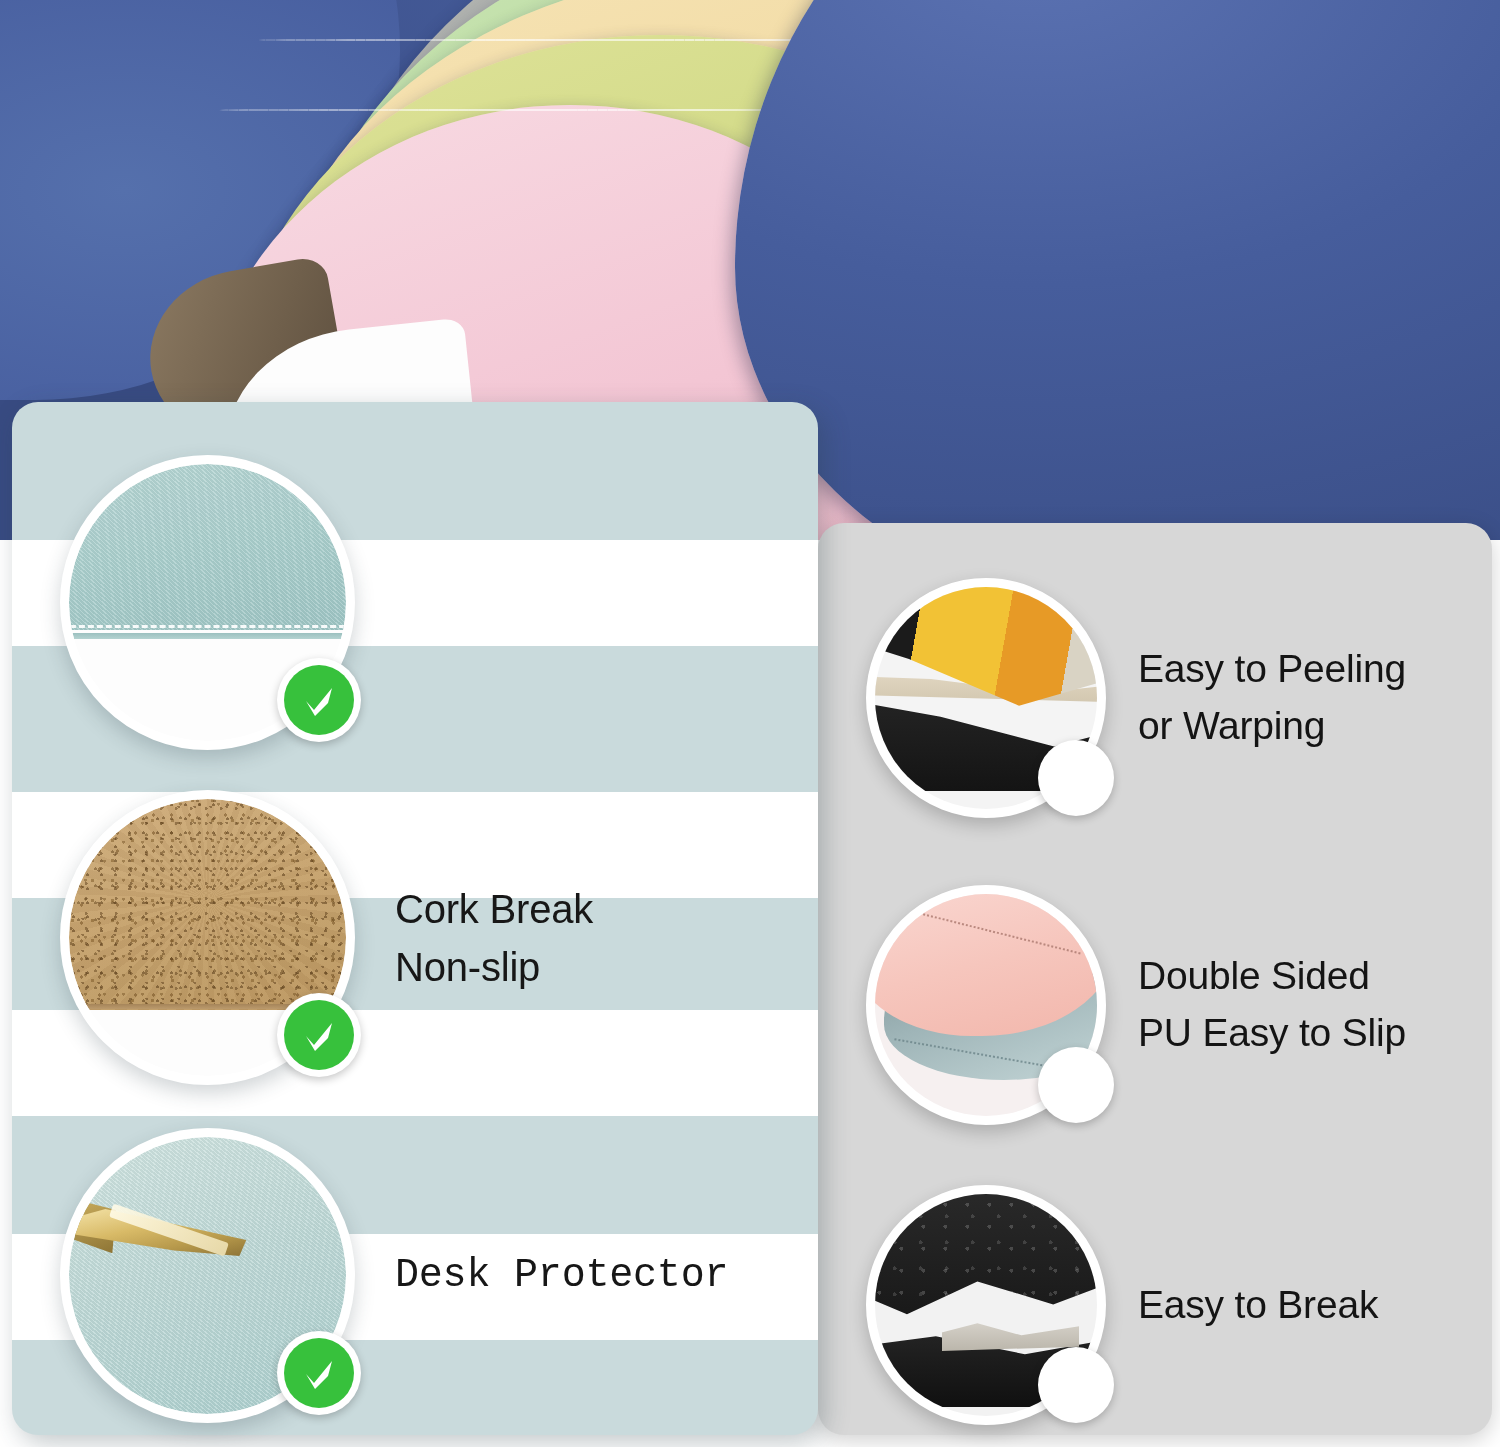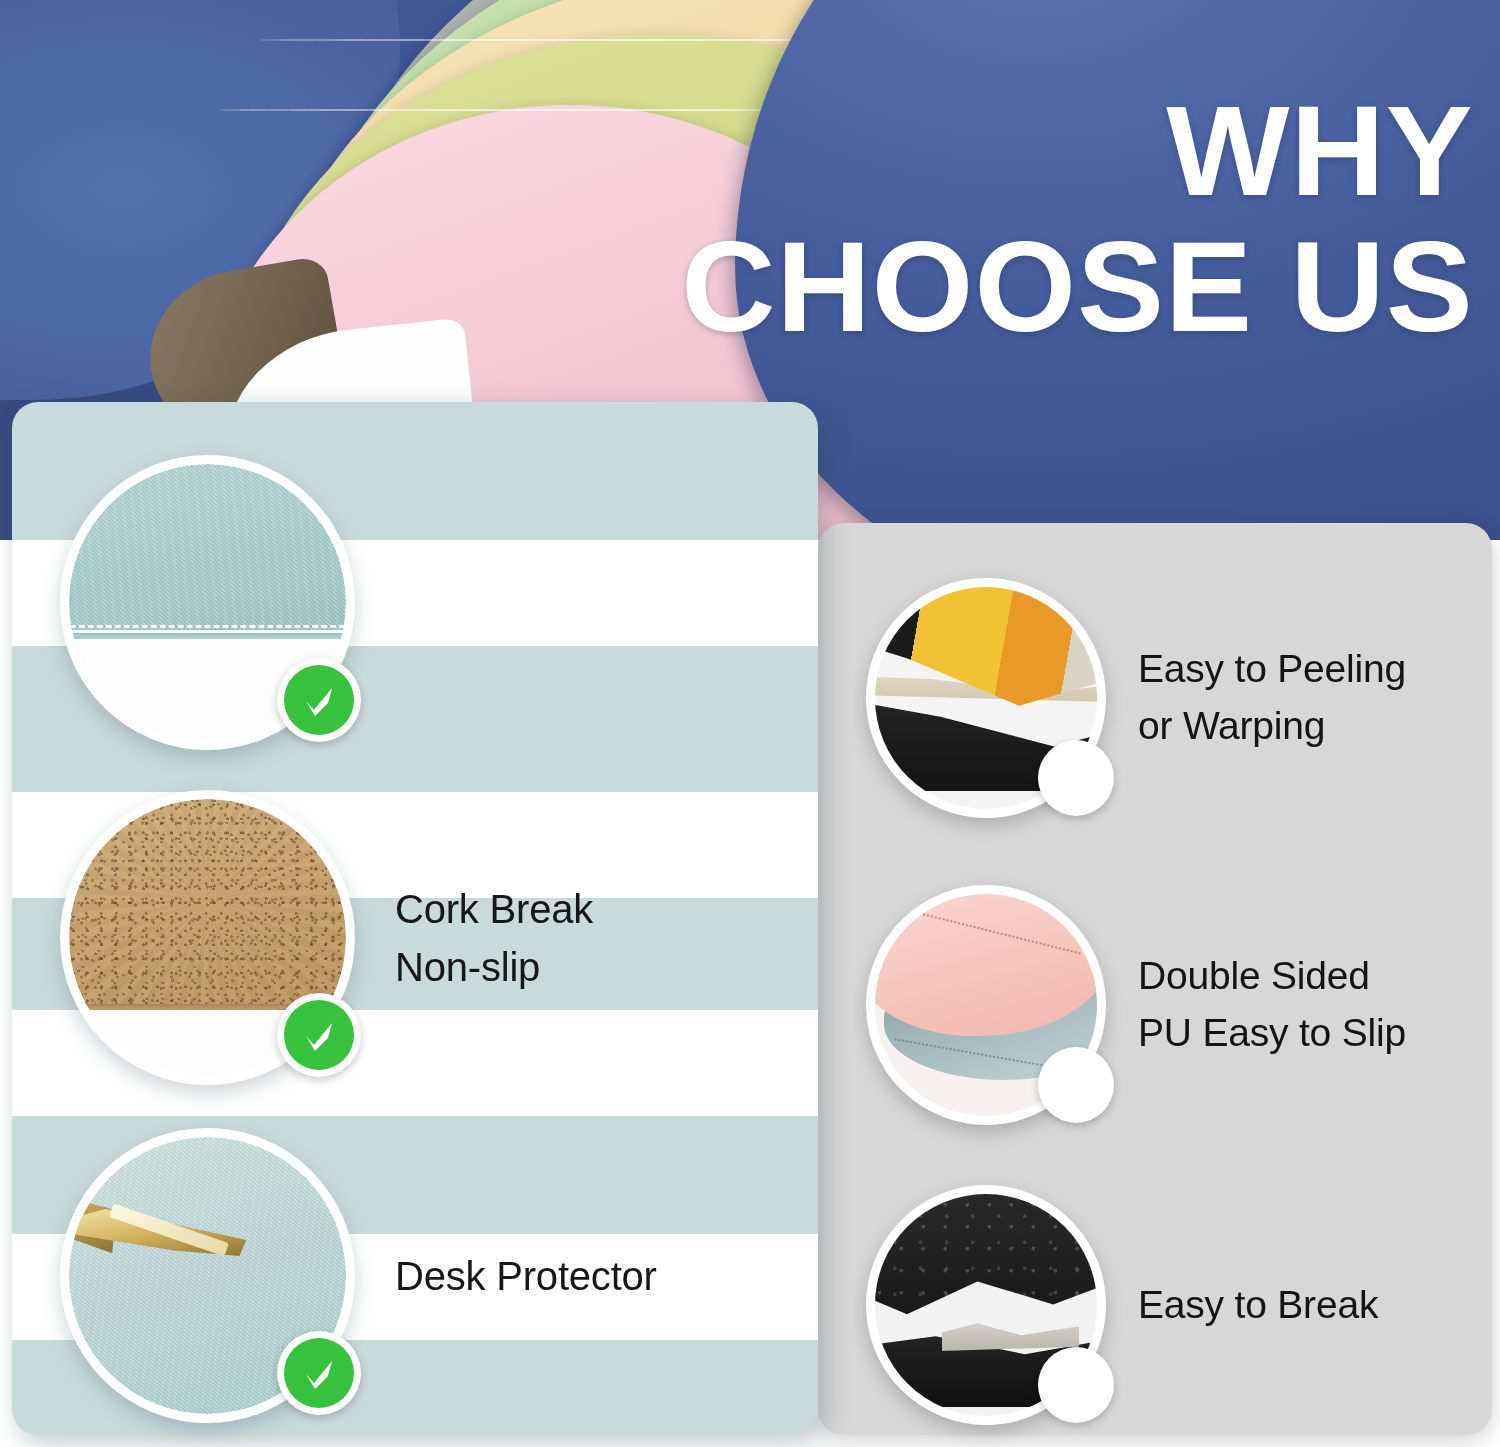--- a/index.html
+++ b/index.html
@@ -84,21 +84,21 @@
   }
   .s1 { top:138px; height:106px; }
   .s2 { top:390px; height:106px; }
   .s3 { top:608px; height:106px; }
   .s4 { top:832px; height:106px; }
 
   
   .row-good { position:absolute; display:flex; align-items:center; }
   .rg1 { left:60px; top:455px; }
   .rg2 { left:60px; top:790px; }
-  .rg3 { left:60px; top:1128px; }
+  .rg3 { left:60px; top:1128px;font-family:Liberation Mono, monospace; }
 
   .circle-wrap { position:relative; width:295px; height:295px; flex:0 0 295px; }
   .circle {
     position:absolute; inset:0; border-radius:50%;
     background:#ffffff;
     box-shadow:0 8px 20px rgba(40,60,70,.22);
     overflow:hidden;
     border:9px solid #ffffff;
   }
   .circle-inner { position:absolute; inset:0; border-radius:50%; overflow:hidden; background:#fff; }
@@ -305,24 +305,20 @@
         <span class="stitch"></span>
       </div>
     <div class="mat m-pink">
         <span class="stitch"></span>
       </div>
     <div class="fold"></div>
     <div class="white-gap"></div>
     <div class="m-blue-right"></div>
   </div>
 
-  <div class="headline">
-    <span class="l1">WHY</span>
-    <span class="l2">CHOOSE US</span>
-  </div>
 
   <div class="panel-right"></div>
 
   <div class="panel-left">
     <div class="stripe s1"></div>
     <div class="stripe s2"></div>
     <div class="stripe s3"></div>
     <div class="stripe s4"></div>
   </div>
 

